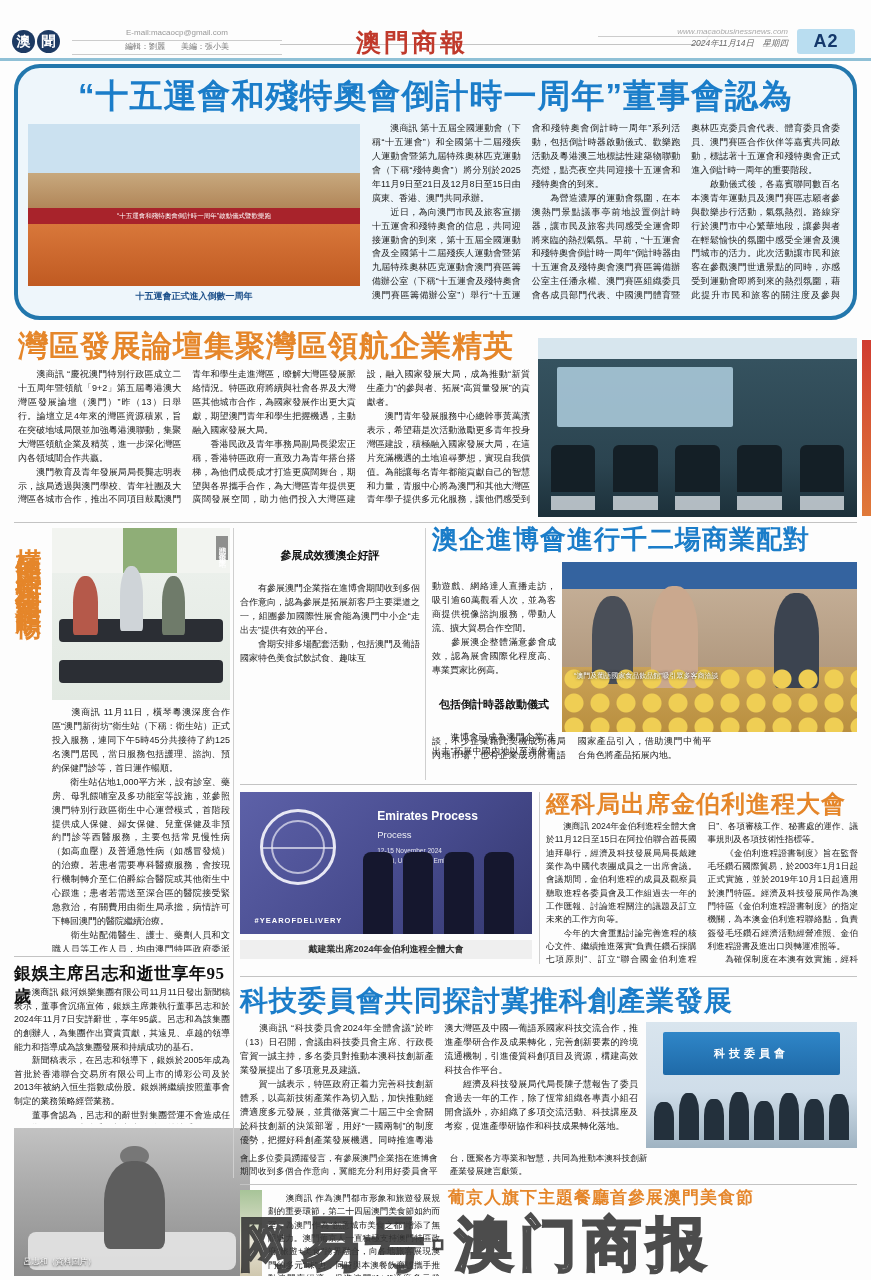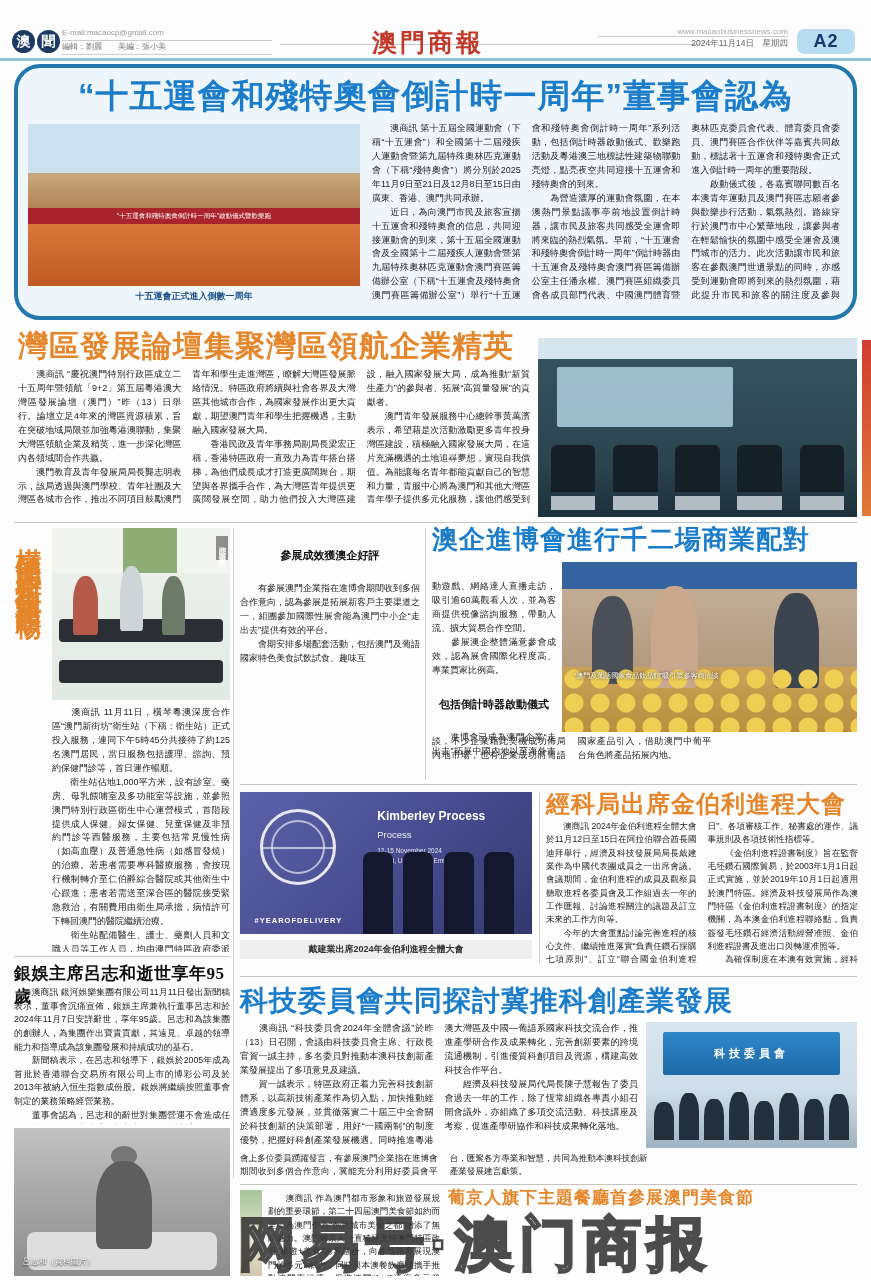--- a/index.html
+++ b/index.html
@@ -8,21 +8,21 @@
   .abs{position:absolute;}
   
   .badge{display:flex;gap:2px;}
   .badge span{width:23px;height:23px;border-radius:50%;background:#1d3a63;color:#fff;
         font-size:14px;font-weight:bold;display:flex;align-items:center;justify-content:center;}
   .contact{font-size:8px;color:#999;line-height:1.5;width:210px;}
   .contact .l1{border-bottom:1px solid #ccc;padding-bottom:1px;}
   .contact .l2{color:#777;border-bottom:1px solid #ccc;padding-bottom:1px;}
   .masthead{font-family:"Liberation Serif","DejaVu Serif",serif;font-size:25px;font-weight:900;
         color:#c0392b;letter-spacing:3px;}
-  .site{font-size:8px;color:#aaa;text-align:right;width:190px;}
+  .site{font-size:8px;color:#aaa;text-align:right;width:190px;font-style:italic;}
   .date{font-size:8.5px;color:#666;text-align:right;border-top:1px solid #ccc;padding-top:1px;}
   .pageno{width:58px;height:25px;background:#b9ddf0;border-radius:3px;color:#14386b;
         font-size:18px;font-weight:900;display:flex;align-items:center;justify-content:center;letter-spacing:1px;}
   .hdr-rule{height:2.5px;background:#8fc0d6;}
   .hdr-curve{height:14px;border-bottom:1px solid #c4c4c4;border-radius:0 0 55px 0;}
   
   .bt{font-size:9px;line-height:1.55;text-align:justify;color:#222;white-space:pre-line;overflow:hidden;}
   .bt p{margin:0;}
   .sub{font-family:"Liberation Serif","DejaVu Serif",serif;font-weight:bold;text-align:center;
        font-size:11px;margin:5px 0 4px;white-space:normal;color:#111;}
@@ -63,21 +63,21 @@
   .kp-plenary{position:absolute;left:47%;top:26%;font-size:9.5px;opacity:.9;}
   .kp-meta{position:absolute;left:47%;top:38%;font-size:6.5px;line-height:1.5;opacity:.85;white-space:pre-line;}
   .kp-tag{position:absolute;left:5%;bottom:6%;font-size:7.5px;font-weight:bold;letter-spacing:1px;}
   .kp-people{position:absolute;right:6%;bottom:0;height:58%;width:52%;display:flex;gap:7%;align-items:flex-end;}
   .kp-people i{flex:1;background:#15172e;border-radius:8px 8px 0 0;height:100%;}
   .ph-tech{background:linear-gradient(#d9e5ee 0%,#cfdde9 55%,#9fb3c2 100%);}
   .tech-screen{position:absolute;left:8%;top:8%;width:84%;height:34%;background:linear-gradient(#2f86c8,#1f6aa8);
         color:#fff;font-size:11px;font-weight:bold;letter-spacing:4px;display:flex;align-items:center;justify-content:center;border-radius:2px;}
   .tech-people{position:absolute;left:4%;right:4%;bottom:6%;height:44%;display:flex;gap:2.5%;align-items:flex-end;}
   .tech-people i{flex:1;background:#23303c;border-radius:40% 40% 0 0;}
-  .ph-lui{background:linear-gradient(#c2c2c2 0%,#a8a8a8 45%,#8d8d8d 100%);}
+  .ph-lui{background:linear-gradient(#c2c2c2 0%,#a8a8a8 45%,#8d8d8d 100%);padding-left:20px;}
   .lui-fig{position:absolute;left:38%;top:22%;width:26%;height:60%;background:#5e5e5e;border-radius:45% 45% 10% 10%;}
   .lui-head{position:absolute;left:45%;top:12%;width:12%;height:14%;background:#777;border-radius:50%;}
   .lui-sofa{position:absolute;left:6%;bottom:4%;width:88%;height:26%;background:#e6e6e6;border-radius:8px;opacity:.9;}
   .lui-cap{position:absolute;left:4%;bottom:6%;color:#fff;font-size:8px;text-shadow:0 1px 2px #000;}
   .ph-food{background:linear-gradient(#a7c498 0%,#e9e5d6 60%,#cfc7ae 100%);}
   .ph-red{background:linear-gradient(#d03c30,#e07a3a);}
   .clinic-vcap{position:absolute;right:2px;top:8px;background:rgba(20,20,20,.45);color:#fff;
         font-size:7.5px;padding:4px 1px;letter-spacing:2px;}
   
   .wm{font-size:58px;font-weight:900;letter-spacing:6px;white-space:nowrap;
@@ -86,31 +86,31 @@
 </style>
 </head>
 <body>
 
 <div class="page">
 
   <div class="abs badge" style="left:12px;top:30px;">
     <span>澳</span>
     <span>聞</span>
   </div>
-  <div class="abs contact" style="left:62px;top:27px;">
+  <div class="abs contact" style="left:72px;top:27px;text-align:center;">
     <div class="l1">E-mail:macaocp@gmail.com</div>
     <div class="l2">編輯：劉麗　　美編：張小美</div>
   </div>
   <div class="abs hdr-curve" style="left:280px;top:30px;width:430px;"></div>
-  <div class="abs masthead" style="left:372px;top:26px;">澳門商報</div>
+  <div class="abs masthead" style="left:356px;top:26px;">澳門商報</div>
   <div class="abs site" style="left:598px;top:27px;">
     <div>www.macaobusinessnews.com</div>
     <div class="date">2024年11月14日　星期四</div>
   </div>
-  <div class="abs pageno" style="left:797px;top:29px;border-radius:7px;">A2</div>
+  <div class="abs pageno" style="left:797px;top:29px;">A2</div>
   <div class="abs hdr-rule" style="left:0;top:58px;width:871px;"></div>
 
   <div class="abs box1" style="left:14px;top:64px;width:835px;height:248px;">
     <div class="abs hl-blue" style="left:0;right:0;top:6px;text-align:center;font-size:33px;letter-spacing:1px;">“十五運會和殘特奧會倒計時一周年”董事會認為</div>
     <div class="ph ph-ceremony" style="left:10px;top:56px;width:332px;height:162px;">
       <div class="ph-banner">“十五運會和殘特奧會倒計時一周年”啟動儀式暨歡樂跑</div>
     </div>
     <div class="abs cap" style="left:10px;top:222px;width:332px;color:#1b4f8a;">十五運會正式進入倒數一周年</div>
     <div class="abs bt" style="left:354px;top:54px;width:468px;height:188px;column-count:3;column-gap:11px;">　　澳商訊 第十五屆全國運動會（下稱“十五運會”）和全國第十二屆殘疾人運動會暨第九屆特殊奧林匹克運動會（下稱“殘特奧會”）將分別於2025年11月9日至21日及12月8日至15日由廣東、香港、澳門共同承辦。
 　　近日，為向澳門市民及旅客宣揚十五運會和殘特奧會的信息，共同迎接運動會的到來，第十五屆全國運動會及全國第十二屆殘疾人運動會暨第九屆特殊奧林匹克運動會澳門賽區籌備辦公室（下稱“十五運會及殘特奧會澳門賽區籌備辦公室”）舉行“十五運會和殘特奧會倒計時一周年”系列活動，包括倒計時器啟動儀式、歡樂跑活動及粵港澳三地標誌性建築物聯動亮燈，點亮夜空共同迎接十五運會和殘特奧會的到來。
@@ -194,21 +194,21 @@
     <div class="person" style="left:72%;top:18%;width:15%;height:56%;background:#3c4450;"></div>
     <div class="jars"></div>
     <div class="expo-cap">“澳門及葡語國家食品飲品館”吸引眾多客商洽談</div>
   </div>
   <div class="abs bt" style="left:432px;top:703px;width:425px;height:36px;column-count:3;column-gap:12px;margin-top:32px;">談，不少企業藉此契機成功佈局內地市場，也有企業成功將葡語國家產品引入，借助澳門中葡平台角色將產品拓展內地。</div>
 
   <div class="abs hr" style="left:240px;top:784px;width:617px;"></div>
 
   <div class="ph ph-kimberley" style="left:240px;top:792px;width:292px;height:142px;">
     <div class="kp-globe"></div>
-    <div class="kp-title">Kimberley Process</div>
+    <div class="kp-title">Emirates Process</div>
     <div class="kp-plenary">Process</div>
     <div class="kp-meta">12-15 November 2024
 Dubai, United Arab Emirates</div>
     <div class="kp-tag">#YEAROFDELIVERY</div>
     <div class="kp-people">
         <i></i>
         <i></i>
         <i></i>
         <i></i>
       </div>

